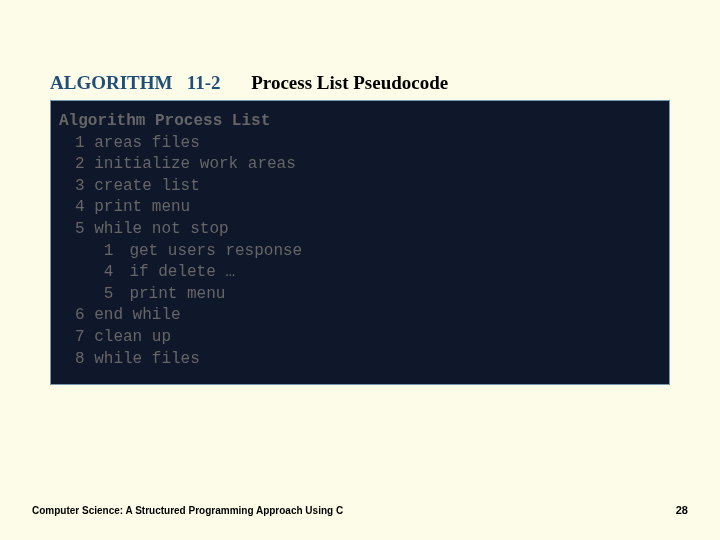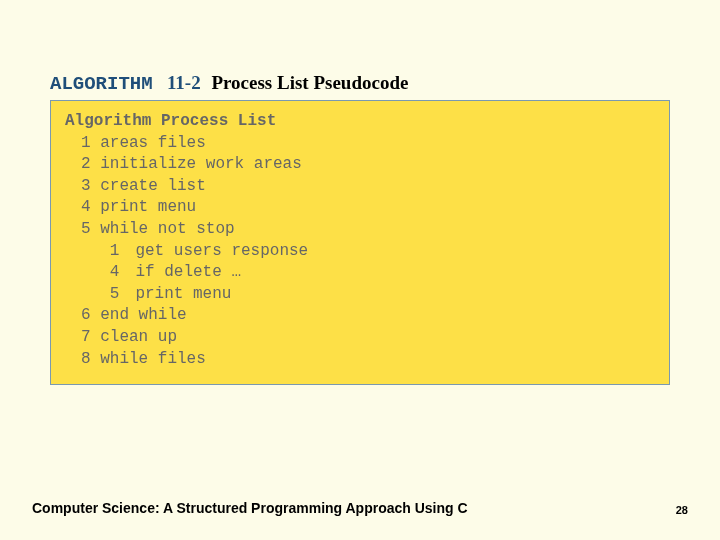--- a/index.html
+++ b/index.html
@@ -18,39 +18,39 @@
   .header {
     position: absolute;
     top: 72px;
     left: 50px;
     font-size: 19px;
     font-weight: bold;
     color: #000;
   }
   .header .algolabel {
     color: #1f4e79;
-    font-family: Liberation Mono, monospace;
+    font-family: Liberation Serif, serif;
   }
   .header .algonum {
     color: #1f4e79;
     font-family: Georgia, serif;
   }
   .header .algotitle {
     color: #000;
     font-family: Georgia, serif;
-    margin-left: 6px;
+    margin-left: 26px;
   }
   .codebox {
     position: absolute;
     top: 100px;
     left: 50px;
     width: 620px;
-    background: #fde047;
+    background: #0f172a;
     border: 1px solid #7a99b0;
-    padding: 10px 14px 14px 14px;
+    padding: 10px 14px 14px 8px;
     font-family: Consolas, 'Courier New', monospace;
     font-size: 16px;
     line-height: 1.35;
     color: #666;
   }
   .codebox .algname,
   .codebox .endalg {
     font-weight: bold;
   }
   .codebox .ln {
@@ -63,21 +63,21 @@
     display: inline-block;
     width: 3.4em;
     text-align: right;
     margin-right: 1.0em;
   }
   .footer-left {
     position: absolute;
     bottom: 24px;
     left: 32px;
     font-family: Arial, Helvetica, sans-serif;
-    font-size: 14px;
+    font-size: 10px;
     font-weight: bold;
     color: #000;
   }
   .footer-right {
     position: absolute;
     bottom: 24px;
     right: 32px;
     font-family: Arial, Helvetica, sans-serif;
     font-size: 11px;
     font-weight: bold;

